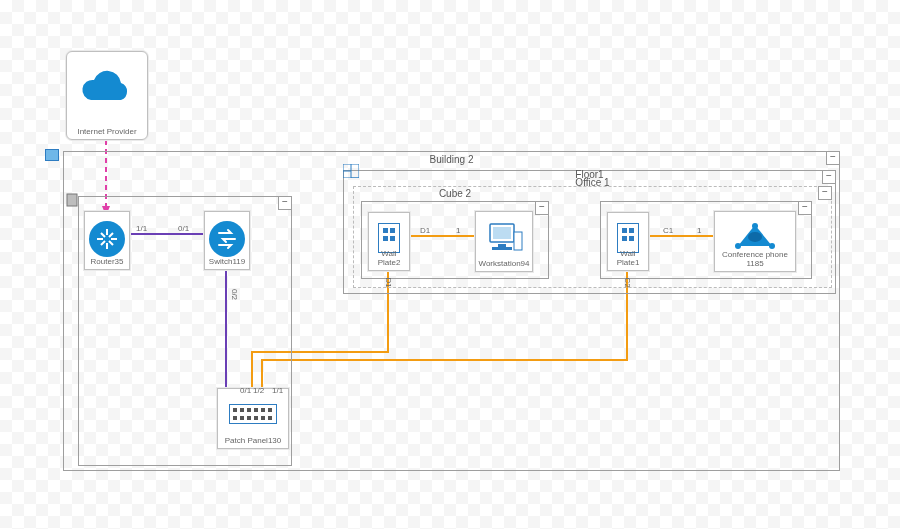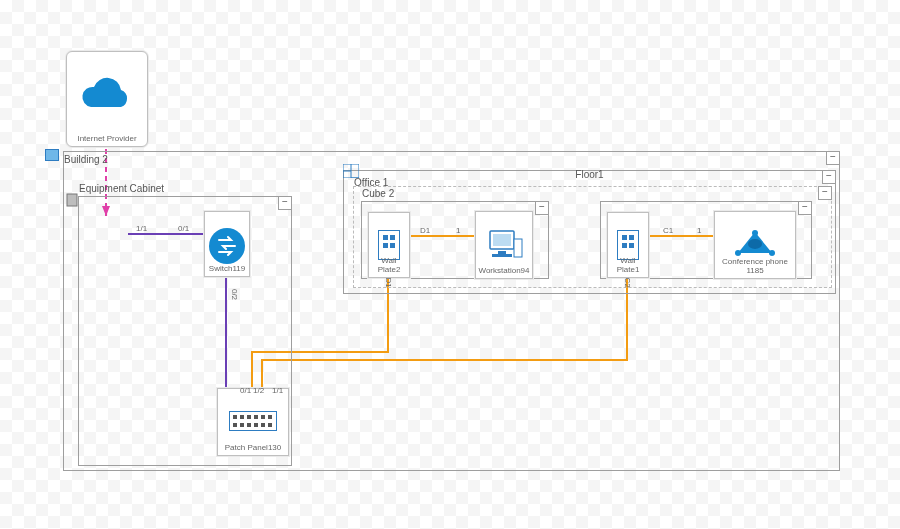--- a/index.html
+++ b/index.html
@@ -1,22 +1,22 @@
 <!DOCTYPE html>
 <html><head>
 <meta charset="utf-8">
 <style>
   html,body{margin:0;padding:0;width:900px;height:529px;font-family:Arial,Helvetica,sans-serif;font-size:9px;color:#555;background:
     repeating-conic-gradient(#f5f5f5 0 25%,#ffffff 0 50%) 0 0/24px 24px;}
   .stage{position:relative;width:900px;height:529px}
-  .node-box{position:absolute;background:#fff;border:1px solid #bfbfbf;box-shadow:0 0 0 1px #eaeaea;padding-top:14px;text-align:center}
+  .node-box{position:absolute;background:#fff;border:1px solid #bfbfbf;box-shadow:0 0 0 1px #eaeaea;padding-top:7px;text-align:center}
   .node-label{position:absolute;left:0;right:0;bottom:3px;text-align:center;font-size:8px;color:#666}
   .group{position:absolute;border:1px solid #9e9e9e;background:rgba(255,255,255,0)}
   .group-dashed{border-style:dashed}
-  .group-title{position:absolute;top:-14px;left:0;right:0;text-align:left;font-size:10px;color:#555}
+  .group-title{position:absolute;top:-14px;left:0;right:0;text-align:center;font-size:10px;color:#555}
   .collapse{position:absolute;top:-1px;right:-1px;width:12px;height:12px;border:1px solid #9e9e9e;background:#fff;font-size:10px;line-height:10px;text-align:center;color:#555;cursor:default}
   .lnk{position:absolute;pointer-events:none}
   .edge-label{position:absolute;font-size:8px;color:#666;background:transparent}
   .icon-circle{display:inline-block;width:36px;height:36px;border-radius:50%;background:#148ad1;position:relative}
   .icon-rect{display:inline-block;background:#fff;border:1px solid #2d7cc1}
   svg{display:block}
 </style>
 </head>
 <body>
 
@@ -51,27 +51,37 @@
   <div class="group-title" style="top:2px">Building 2</div>
   <div class="collapse">−</div>
 </div>
 
 <svg style="position:absolute;left:44px;top:148px" width="16" height="14">
   <rect x="1" y="1" width="14" height="12" fill="#2d7cc1"></rect>
   <rect x="2" y="2" width="12" height="10" fill="#6fb7e8"></rect>
 </svg>
 
 <div class="group" style="left:78px;top:196px;width:212px;height:268px">
-  <div class="group-title">Equipment Cabinet</div>
   <div class="collapse">−</div>
 </div>
 <svg style="position:absolute;left:66px;top:193px" width="12" height="14">
   <rect x="1" y="1" width="10" height="12" fill="#bdbdbd" stroke="#777"></rect>
 </svg>
 
+<div class="node-box" style="left:84px;top:211px;width:44px;height:50px">
+  <span class="icon-circle" style="margin-top:2px">
+    <svg width="36" height="36" viewBox="0 0 36 36">
+          <g stroke="#fff" stroke-width="2" fill="none">
+      <path d="M18 8v6M18 22v6M8 18h6M22 18h6"></path>
+            <path d="M12 12l4 4M24 24l-4-4M24 12l-4 4M12 24l4-4"></path>
+    </g>
+        </svg>
+  </span>
+  <div class="node-label">Router35</div>
+</div>
 
 <div class="node-box" style="left:204px;top:211px;width:44px;height:50px">
   <span class="icon-circle" style="margin-top:2px">
     <svg width="36" height="36" viewBox="0 0 36 36">
           <g stroke="#fff" stroke-width="2" fill="none" stroke-linecap="round">
       <path d="M10 12h12l-3-3M26 18H14l3 3M10 24h12l-3 3"></path>
     </g>
         </svg>
   </span>
   <div class="node-label">Switch119</div>

